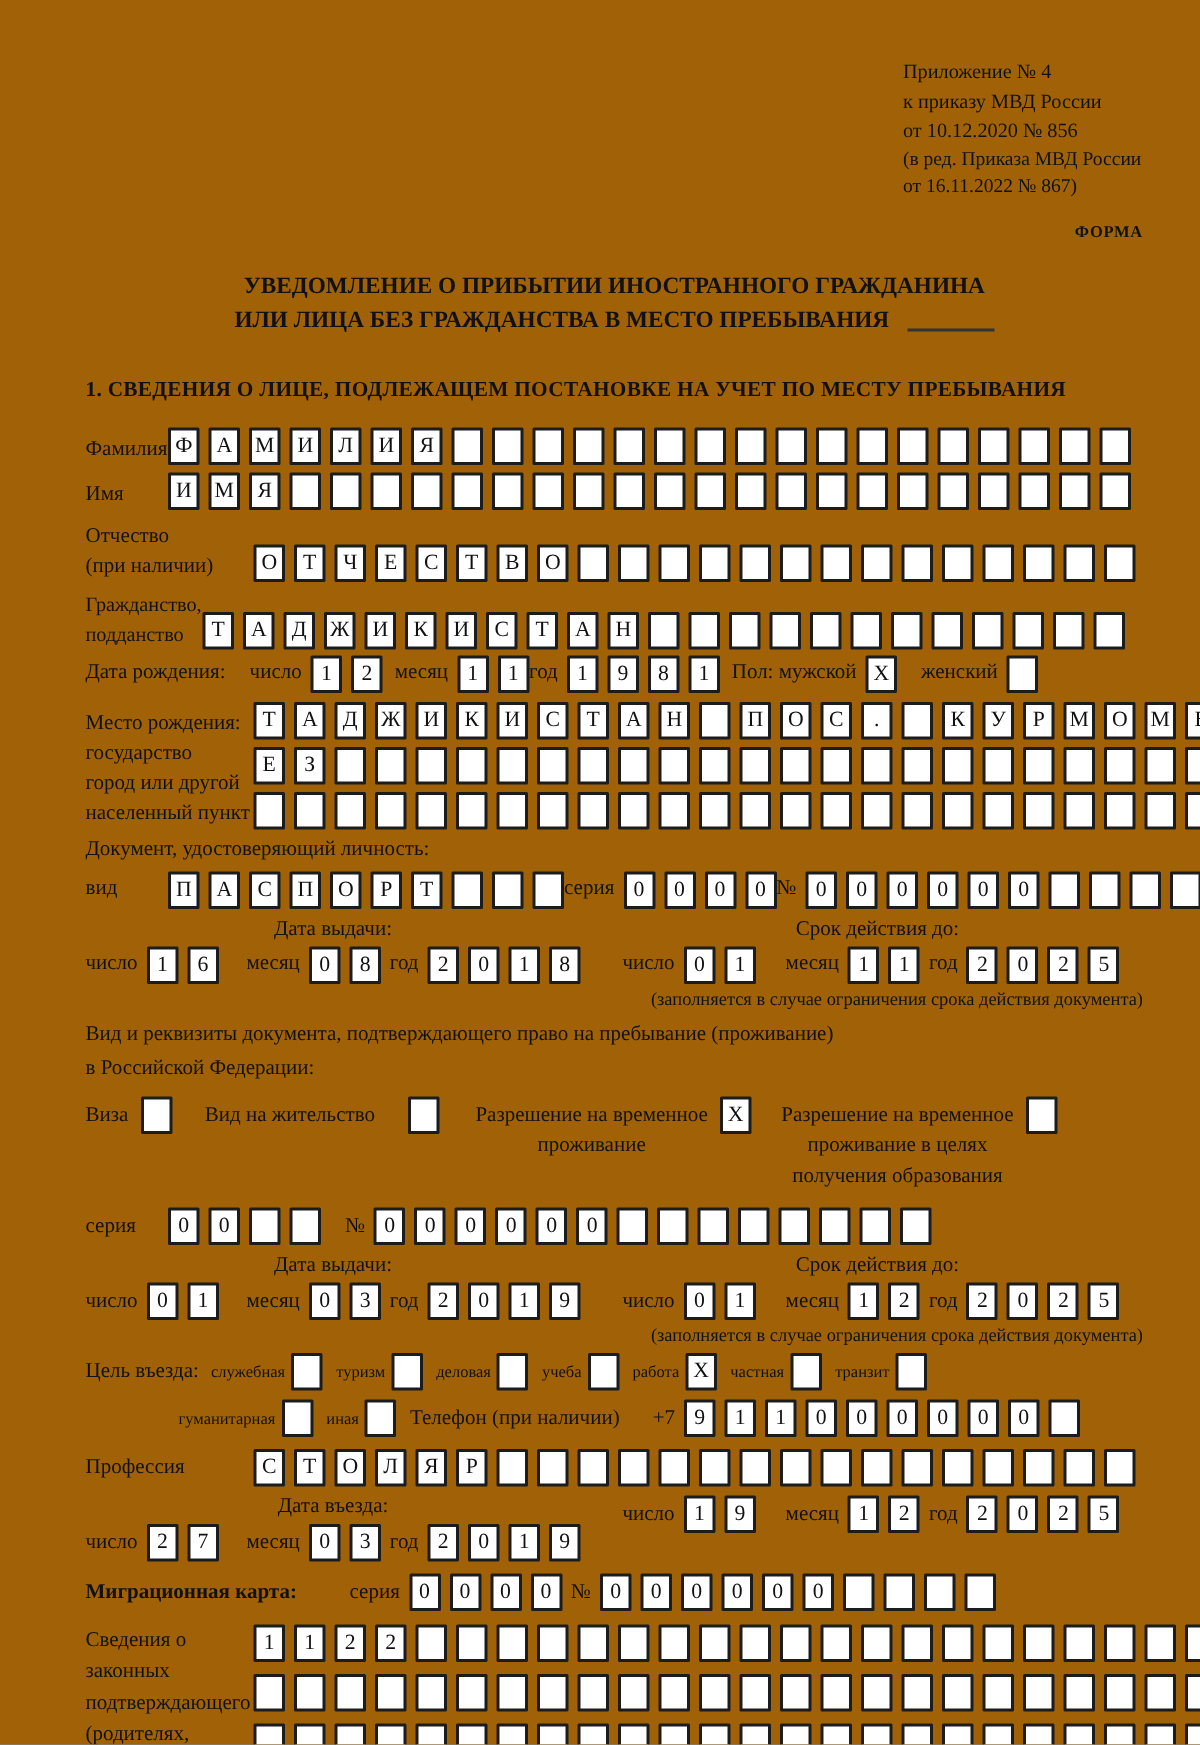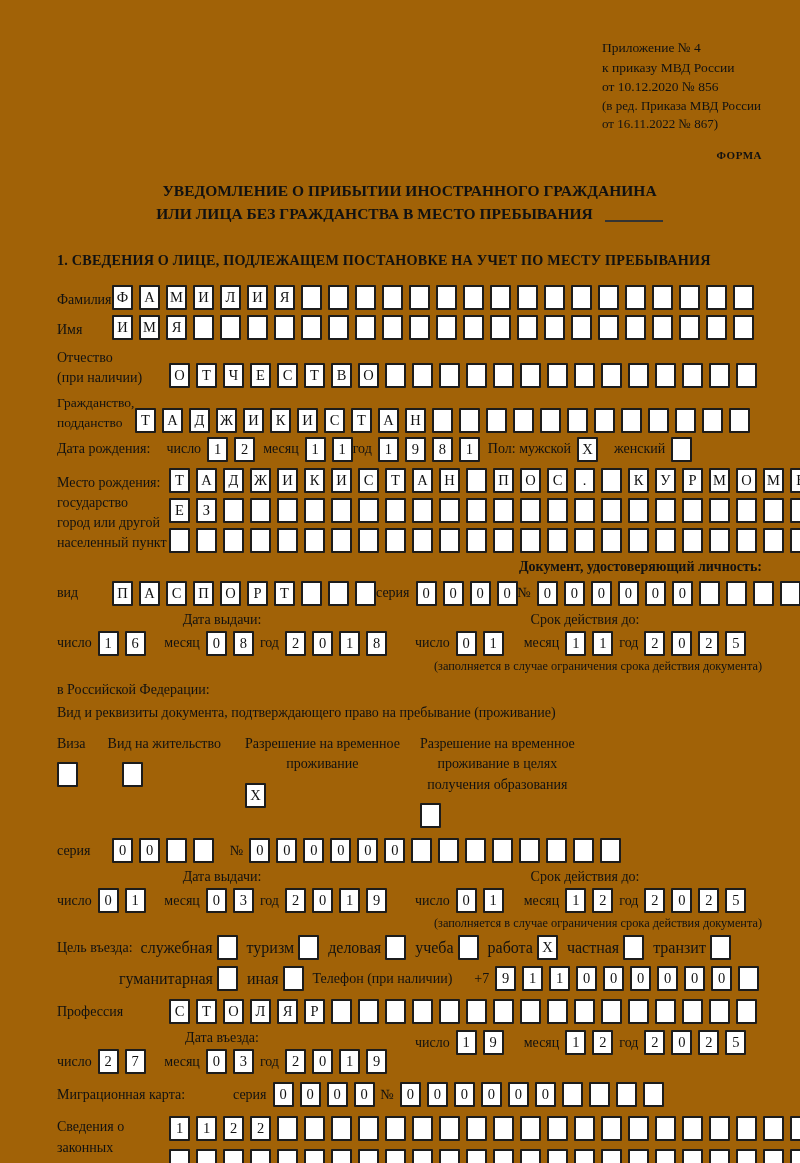--- a/index.html
+++ b/index.html
@@ -23,39 +23,39 @@
   .cells .cell {
     width:21px; height:25px; border:2px solid #1c1c1c; border-radius:1px;
     display:inline-flex; align-items:center; justify-content:center;
     font-size:14.5px; background:#fff; flex-shrink:0;
   }
   .stack { display:flex; flex-direction:column; gap:5px; }
   .mini { display:flex; align-items:center; gap:6px; }
   .mini .lbl { font-size:14px; white-space:nowrap; }
   .gap8 { width:8px; } .gap16 { width:16px; } .gap24 { width:24px; }
 
-  .doc-heading { text-align:right; font-weight:bold; font-size:14px; margin:6px 0 6px 0; }
+  .doc-heading { text-align:left; font-weight:normal; font-size:14px; margin:6px 0 6px 0; }
 
   .dcols { display:flex; margin-top:6px; }
   .dcol { display:flex; flex-direction:column; }
   .dcol-l { width:330px; }
   .dcol-r { width:340px; margin-left:28px; }
   .dhead { text-align:center; font-size:14px; margin-bottom:3px; }
   .dnote { text-align:right; font-size:12.3px; margin-top:3px; margin-bottom:4px; }
 
   .intro { font-size:14px; line-height:1.7; margin-top:4px; }
 
   .visa-row { display:flex; align-items:flex-start; margin-top:6px; margin-bottom:10px; }
-  .visa-item { display:flex; align-items:flex-start; gap:8px;flex-direction:column; }
+  .visa-item { display:flex; align-items:flex-start; gap:8px; }
   .visa-label { font-size:14px; line-height:1.45; text-align:center; padding-top:3px; }
   .visa-item + .visa-item { margin-left:18px; }
 
   .opts { display:flex; align-items:center; flex-wrap:nowrap; }
   .opt { display:flex; align-items:center; gap:4px; margin-right:9px; }
-  .opt .olabel { font-size:16px; white-space:nowrap; }
+  .opt .olabel { font-size:11px; white-space:nowrap; }
 
   .reps-row { display:flex; align-items:flex-start; margin-top:2px; }
   .reps-label { width:112px; font-size:14px; line-height:21px; padding-top:4px; flex-shrink:0; }
 </style>
 </head>
 <body>
 
 <div class="page">
 
   <div class="annex">
@@ -420,22 +420,22 @@
             <span class="cell">0</span>
             <span class="cell">2</span>
             <span class="cell">5</span>
           </span>
       </div>
     </div>
   </div>
   <div class="dnote">(заполняется в случае ограничения срока действия документа)</div>
 
   <div class="intro">
+    <div>Вид и реквизиты документа, подтверждающего право на пребывание (проживание)</div>
     <div>в Российской Федерации:</div>
-    <div>Вид и реквизиты документа, подтверждающего право на пребывание (проживание)</div>
   </div>
 
   <div class="visa-row">
     <div class="visa-item">
       <div class="visa-label">Виза</div>
       <div class="cells">
           <span class="cell"></span>
         </div>
     </div>
     <div class="visa-item" style="margin-left:22px;">
@@ -690,21 +690,21 @@
             <span class="cell">2</span>
             <span class="cell">0</span>
             <span class="cell">2</span>
             <span class="cell">5</span>
           </span>
       </div>
     </div>
   </div>
 
   <div class="frow" style="align-items:center; margin-top:8px;">
-    <div class="flabel w150" style="padding-top:0;">Миграционная карта:</div>
+    <div class="flabel w150" style="padding-top:0;font-weight:bold;">Миграционная карта:</div>
     <span class="gap24"></span>
     <span class="mini">
         <span class="lbl">серия</span>
       <span class="cells">
           <span class="cell">0</span>
           <span class="cell">0</span>
           <span class="cell">0</span>
           <span class="cell">0</span>
         </span>
       </span>

